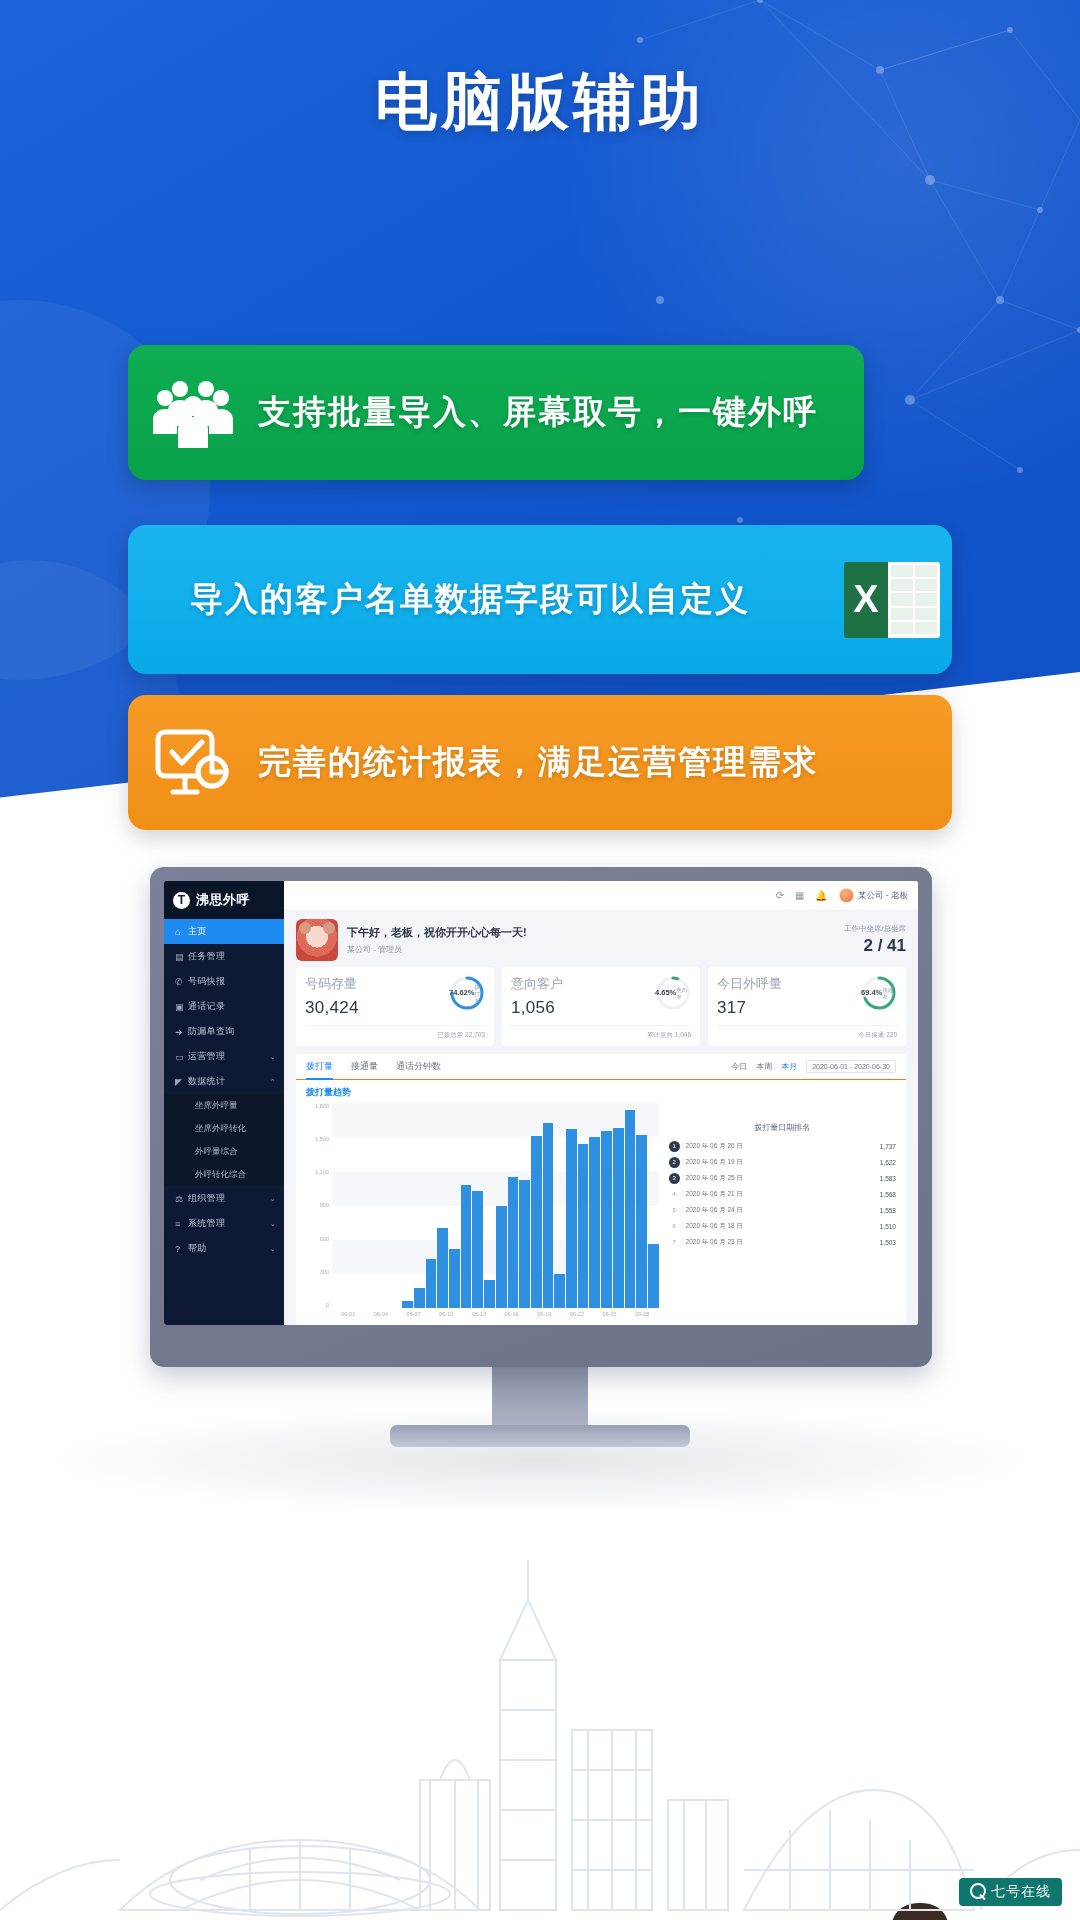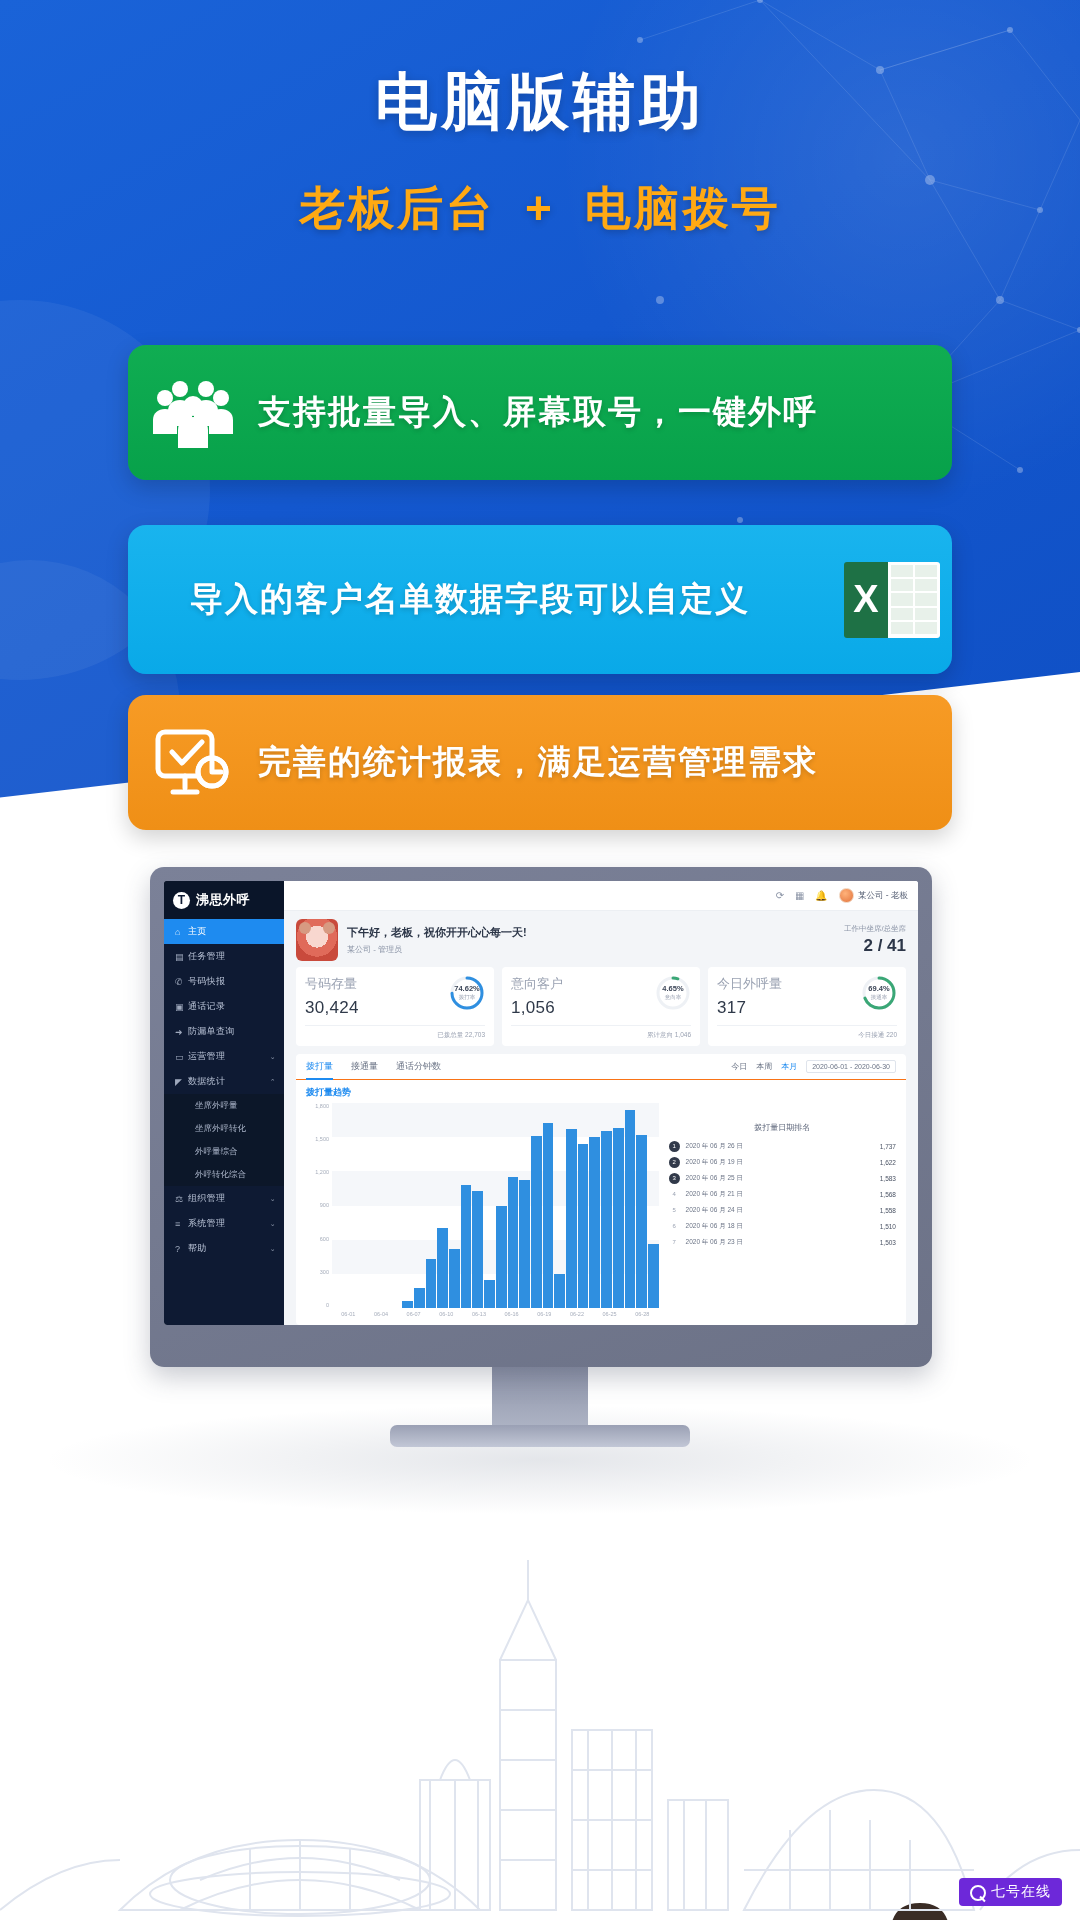--- a/index.html
+++ b/index.html
@@ -53,21 +53,21 @@
     text-shadow:0 2px 7px rgba(0,0,0,.25);
   }
   .subtitle .plus { color:#ffa913; padding:0 14px; }
 
   
   .banners { position:absolute; left:0; top:0; width:1080px; }
   .banner {
     position:absolute; display:flex; align-items:center;
     border-radius:18px; box-shadow:0 8px 22px rgba(0,0,0,.18);
   }
-  .b1 { left:128px; top:345px; width:824px; height:135px; background:#0aa84f;
+  .b1 { left:128px; top:345px; width:736px; height:135px; background:#0aa84f;
         background:linear-gradient(180deg,#10ad52,#07a14a); }
   .b2 { left:128px; top:525px; width:824px; height:149px;
         background:linear-gradient(180deg,#19b4ee,#09a9e8); }
   .b3 { left:128px; top:695px; width:824px; height:135px;
         background:linear-gradient(180deg,#f79b25,#ef8f16); }
   .banner-icon { width:130px; flex:0 0 130px; display:flex; align-items:center; justify-content:center; }
   .banner-text {
     flex:1; color:#fff; font-size:33px; font-weight:bold; letter-spacing:2px;
     text-shadow:0 2px 5px rgba(0,0,0,.18);
   }
@@ -162,21 +162,21 @@
   .greet-right .lbl { font-size:7.5px; color:#8b94a6; }
   .greet-right .val { font-size:17px; color:#2c3648; font-weight:bold; margin-top:2px; }
 
   .cards { display:flex; gap:8px; padding:0 12px; }
   .card { flex:1; background:#fff; border-radius:4px; padding:8px 9px 6px 9px; min-width:0; }
   .card-head { display:flex; align-items:flex-start; }
   .card-lbl { font-size:13px; color:#9aa2b2; }
   .card-val { font-size:17px; color:#2f3949; margin-top:5px; letter-spacing:.3px; }
   .ring { width:36px; height:36px; margin-left:auto; position:relative; flex:0 0 36px; }
   .ring .rtxt {
-    position:absolute; inset:0; display:flex; flex-direction:column;
+    position:absolute; inset:0; display:flex; 
     align-items:center; justify-content:center;
   }
   .ring .rpct { font-size:7.5px; color:#3b4557; font-weight:bold; line-height:1; }
   .ring .rsub { font-size:5.5px; color:#9aa2b2; margin-top:2px; }
   .card-foot {
     margin-top:7px; padding-top:5px; border-top:1px solid #eef1f5;
     font-size:6.5px; color:#9aa2b2; text-align:right;
   }
 
   .chartbox { margin:8px 12px 0 12px; background:#fff; border-radius:4px; flex:1; display:flex; flex-direction:column; }
@@ -218,22 +218,22 @@
   }
   .rank-no.plain { background:transparent; color:#9aa2b2; }
   .rank-date { flex:1; }
   .rank-val { color:#4a5364; }
   .person-right { position:absolute; left:820px; top:1040px; width:210px; height:390px; }
 
   
   .skyline { position:absolute; left:0; bottom:0; width:1080px; height:440px; }
   .watermark {
     position:absolute; right:18px; bottom:14px;
-    display:flex; align-items:flex-end; gap:5px;
-    background:#6d28d9; color:#fff; padding:5px 11px; border-radius:4px;
+    display:flex; align-items:flex-start; gap:5px;
+    background:#0f766e; color:#fff; padding:5px 11px; border-radius:4px;
     font-size:14px; letter-spacing:1px;
   }
   .wm-q {
     width:16px; height:16px; border-radius:50%; border:2px solid #fff; position:relative;
   }
   .wm-q:after { content:""; position:absolute; right:-2px; bottom:-1px; width:7px; height:2px;
                 background:#fff; transform:rotate(45deg); }
 </style>
 </head>
 <body>
@@ -269,25 +269,20 @@
       </g>
     </svg>
     <div class="hero-diag"></div>
     <div class="hero-blob1"></div>
     <div class="hero-blob2"></div>
     <div class="hero-cut2"></div>
     <div class="hero-cut"></div>
   </div>
 
   <div class="title">电脑版辅助</div>
-  <div class="subtitle">
-    <span>老板后台</span>
-    <span class="plus">+</span>
-    <span>电脑拨号</span>
-  </div>
 
   <div class="banners">
 
     <div class="banner b1">
       <div class="banner-icon">
         <svg width="92" height="74" viewBox="0 0 92 74" fill="#ffffff">
           <circle cx="18" cy="22" r="8"></circle>
             <path d="M6 58v-14c0-7 5-11 12-11s12 4 12 11v14z"></path>
           <circle cx="74" cy="22" r="8"></circle>
             <path d="M62 58v-14c0-7 5-11 12-11s12 4 12 11v14z"></path>

